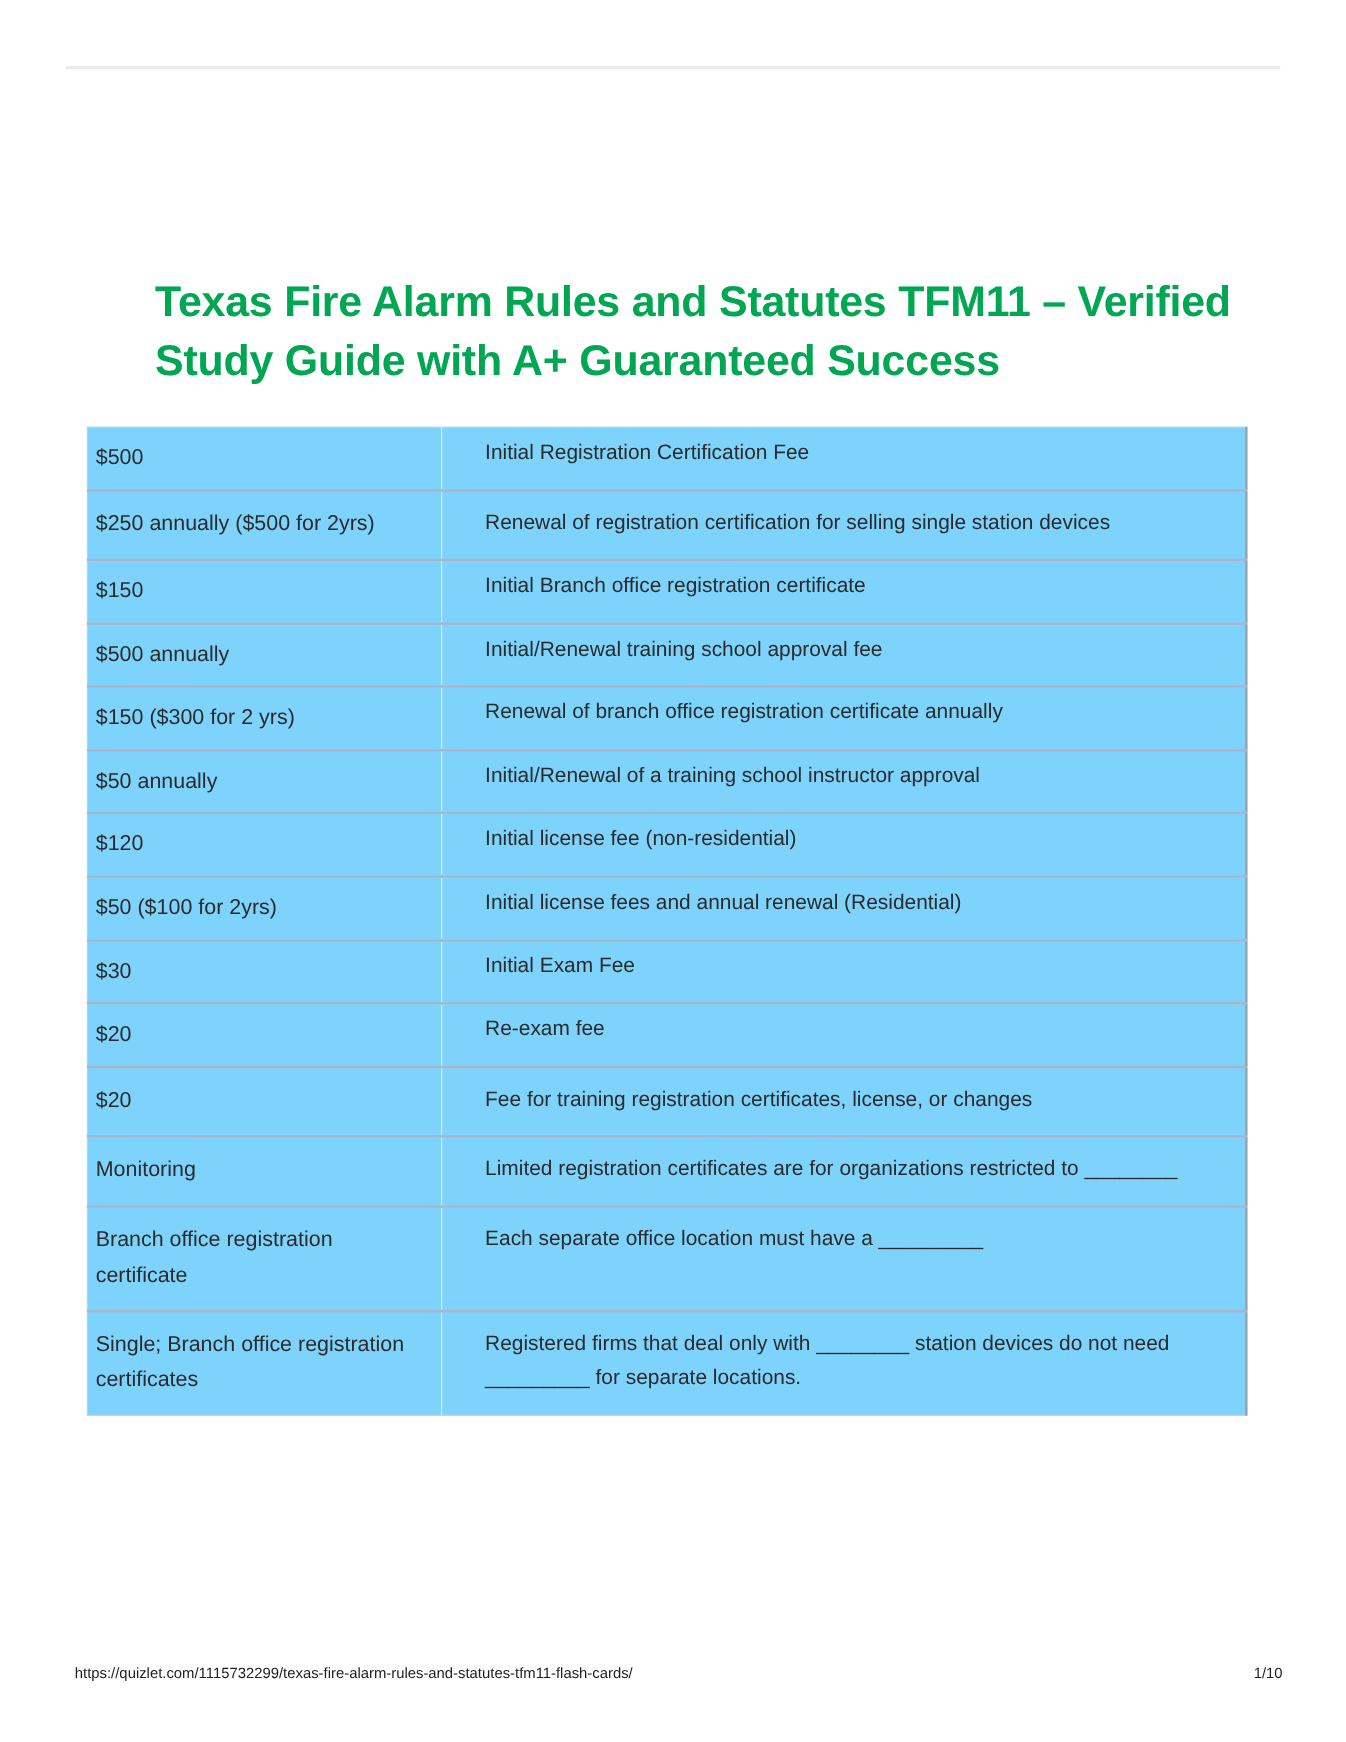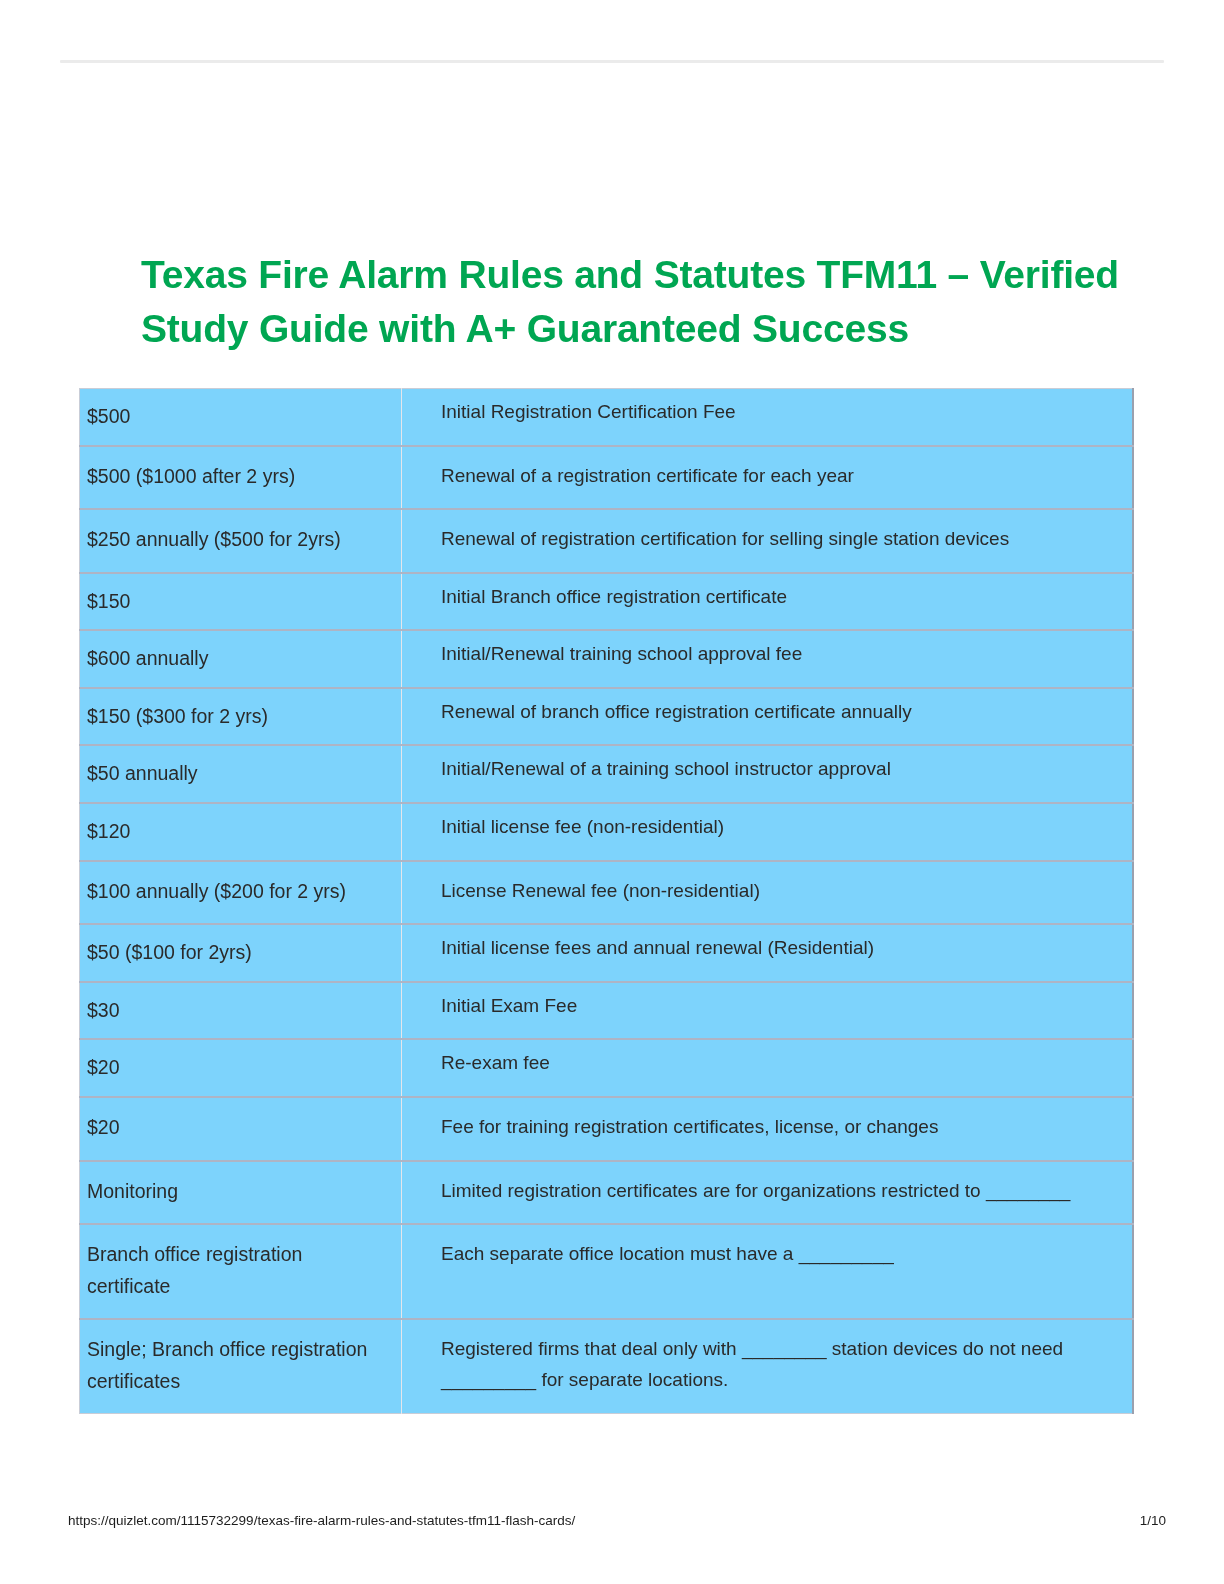--- a/index.html
+++ b/index.html
@@ -130,50 +130,42 @@
     <colgroup>
       <col class="c-term">
       <col class="c-def">
     </colgroup>
     <tbody>
         <tr>
           <td class="term">$500</td>
           <td class="def">Initial Registration Certification Fee</td>
         </tr>
         <tr class="tall">
-          <td class="term">$500 ($1000 after 2 yrs)</td>
-          <td class="def">Renewal of a registration certificate for each year</td>
-        </tr>
-        <tr class="tall">
           <td class="term">$250 annually ($500 for 2yrs)</td>
           <td class="def">Renewal of registration certification for selling single station devices</td>
         </tr>
         <tr>
           <td class="term">$150</td>
           <td class="def">Initial Branch office registration certificate</td>
         </tr>
         <tr>
-          <td class="term">$600 annually</td>
+          <td class="term">$500 annually</td>
           <td class="def">Initial/Renewal training school approval fee</td>
         </tr>
         <tr>
           <td class="term">$150 ($300 for 2 yrs)</td>
           <td class="def">Renewal of branch office registration certificate annually</td>
         </tr>
         <tr>
           <td class="term">$50 annually</td>
           <td class="def">Initial/Renewal of a training school instructor approval</td>
         </tr>
         <tr>
           <td class="term">$120</td>
           <td class="def">Initial license fee (non-residential)</td>
-        </tr>
-        <tr class="tall">
-          <td class="term">$100 annually ($200 for 2 yrs)</td>
-          <td class="def">License Renewal fee (non-residential)</td>
         </tr>
         <tr>
           <td class="term">$50 ($100 for 2yrs)</td>
           <td class="def">Initial license fees and annual renewal (Residential)</td>
         </tr>
         <tr>
           <td class="term">$30</td>
           <td class="def">Initial Exam Fee</td>
         </tr>
         <tr>

